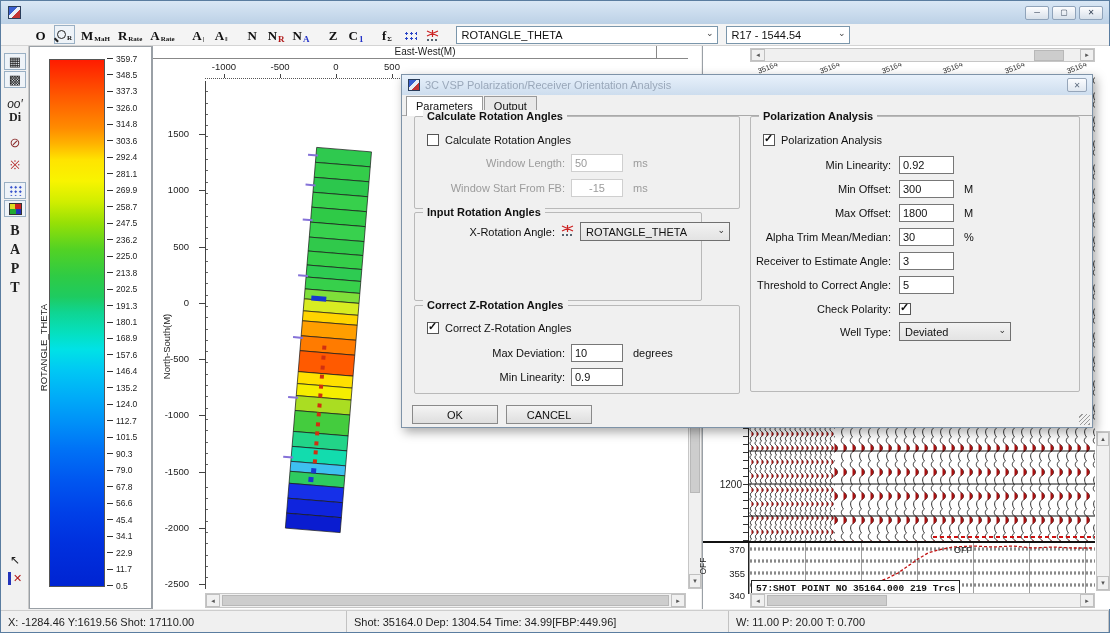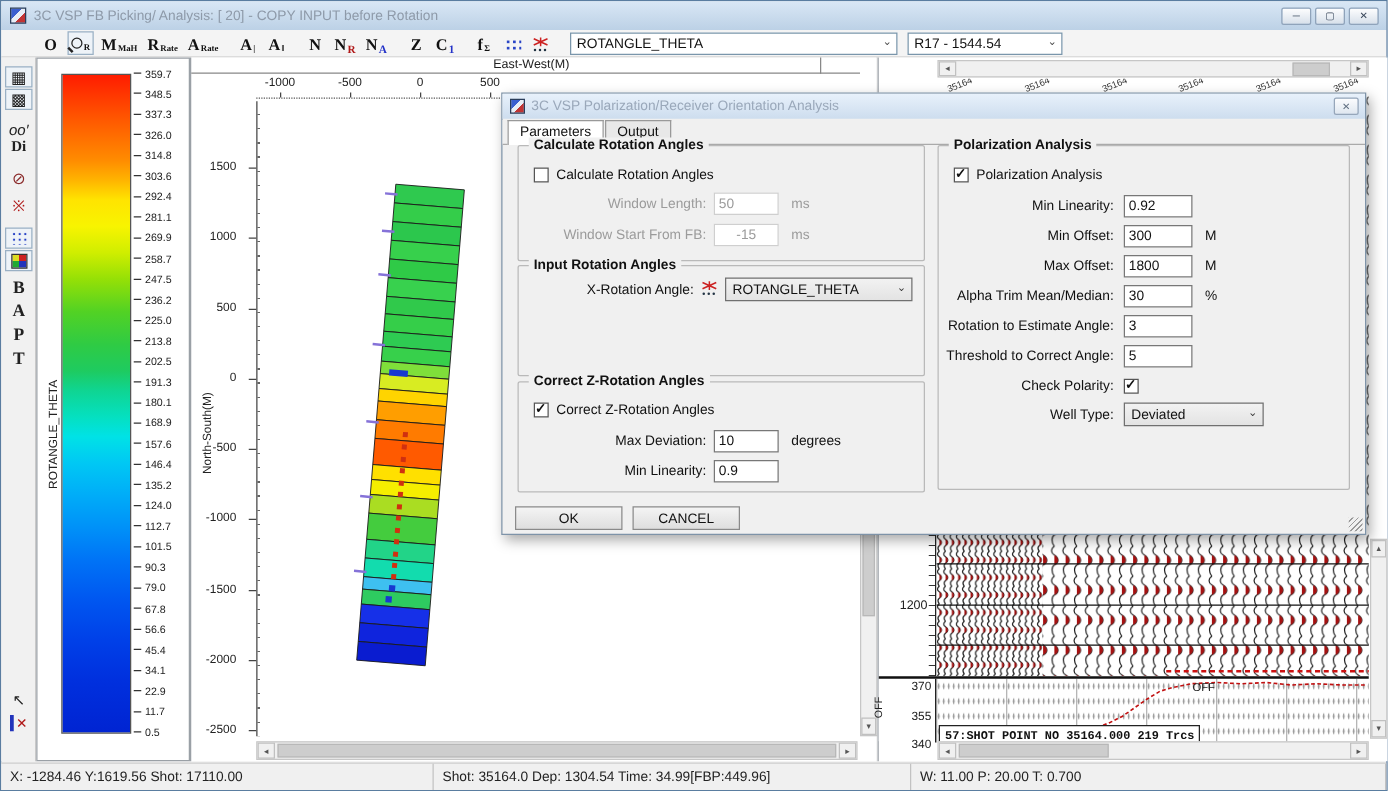--- a/index.html
+++ b/index.html
@@ -156,21 +156,21 @@
     align-items:flex-end; padding-left:4px; border-bottom:1px solid #aaa; background:#f0f0f0; }
   .tab { font-size:11px; color:#111; padding:3px 9px 3px; border:1px solid #999;
     border-bottom:none; background:#e8e8e8; margin-right:1px; }
   .tab.active { background:#fff; position:relative; top:1px; padding-bottom:4px; }
   .dlg-body { position:absolute; left:0; top:41px; width:100%; height:313px; }
 
   .grp { position:absolute; border:1px solid #b9b9b9; border-radius:2px; }
   .grp-title { position:absolute; left:8px; top:-7px; background:#f0f0f0; padding:0 4px;
     font-size:11px; color:#111; font-weight:bold; }
   .g1 { left:12px; top:0px;  width:326px; height:93px; }
-  .g2 { left:12px; top:96px; width:326px; height:89px; }
+  .g2 { left:12px; top:96px; width:288px; height:89px; }
   .g3 { left:12px; top:189px; width:326px; height:89px; }
   .g4 { left:348px; top:0px; width:330px; height:276px; }
 
   .row { position:absolute; display:flex; align-items:center; height:19px; font-size:11px; color:#111; }
   .lbl { text-align:right; }
   .fld { height:18px; border:1px solid #777; background:#fff; font-size:11px; color:#111;
     padding:0 3px; font-family:"Liberation Sans", sans-serif; }
   .unit { margin-left:10px; }
   .cbx { width:12px; height:12px; border:1px solid #555; background:#fff; margin-right:6px;
     position:relative; flex:0 0 12px; }
@@ -186,21 +186,20 @@
   .grip { position:absolute; right:2px; bottom:2px; width:11px; height:11px;
     background:repeating-linear-gradient(135deg, transparent 0 2px, #9a9a9a 2px 3px); }
 </style>
 </head>
 <body>
 
 <div id="app">
 
   <div class="titlebar">
     <div class="app-icon"></div>
-    <div class="win-title">3C VSP FB Picking/ Analysis: [ 20] - COPY INPUT before Rotation</div>
     <div class="win-btns">
       <div class="win-btn min"></div>
       <div class="win-btn max"></div>
       <div class="win-btn cls"></div>
     </div>
   </div>
 
   <div class="toolbar">
     <div class="tbi" style="margin-left:30px">
         <span>O</span>
@@ -596,21 +595,21 @@
           <span class="lbl" style="width:140px">Max Offset:</span>
           <input class="fld" style="width: 55px; margin-left: 8px;" value="1800">
           <span class="unit">M</span>
         </div>
         <div class="row" style="left:0; top:110px">
           <span class="lbl" style="width:140px">Alpha Trim Mean/Median:</span>
           <input class="fld" style="width: 55px; margin-left: 8px;" value="30">
           <span class="unit">%</span>
         </div>
         <div class="row" style="left:0; top:134px">
-          <span class="lbl" style="width:140px">Rotation to Estimate Angle:</span>
+          <span class="lbl" style="width:140px">Receiver to Estimate Angle:</span>
           <input class="fld" style="width: 55px; margin-left: 8px;" value="3">
         </div>
         <div class="row" style="left:0; top:158px">
           <span class="lbl" style="width:140px">Threshold to Correct Angle:</span>
           <input class="fld" style="width: 55px; margin-left: 8px;" value="5">
         </div>
         <div class="row" style="left:0; top:182px">
           <span class="lbl" style="width:140px">Check Polarity:</span>
           <span class="cbx on" style="margin-left:8px"></span>
         </div>

